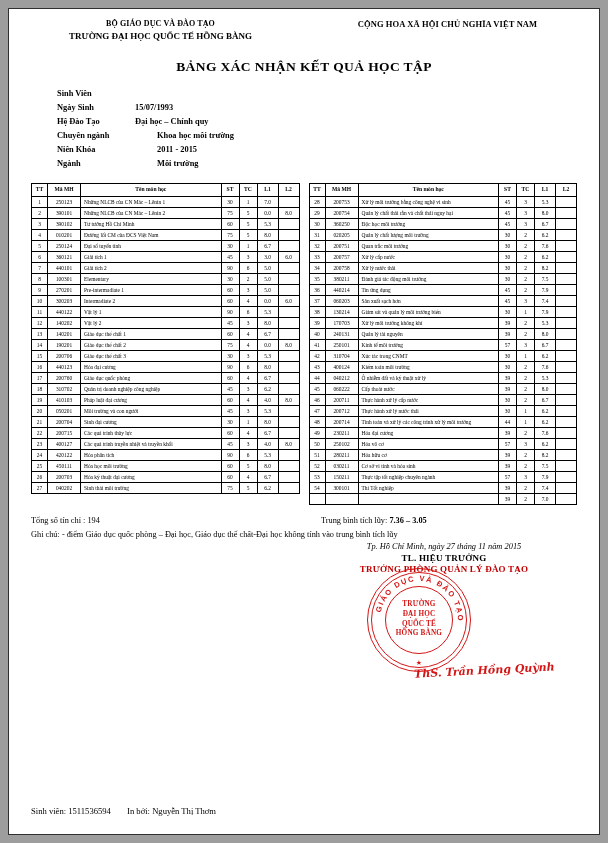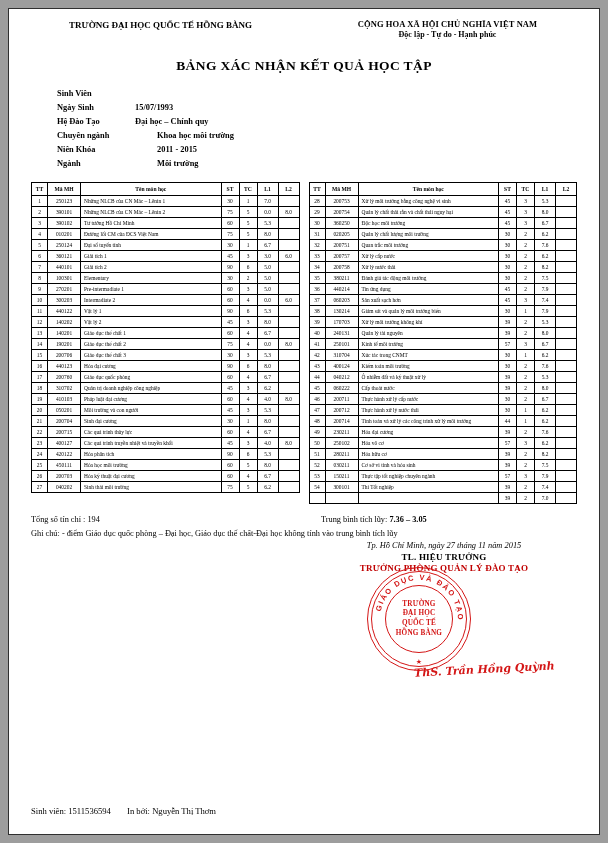--- a/index.html
+++ b/index.html
@@ -228,25 +228,25 @@
   }
   .bottom-line .seg { margin-right: 14px; }
 </style>
 </head>
 <body>
 
 <div class="page">
 
   <div class="letterhead">
     <div class="lh-left">
+      <div class="l1">BỘ GIÁO DỤC VÀ ĐÀO TẠO</div>
       <div class="l2">TRƯỜNG ĐẠI HỌC QUỐC TẾ HỒNG BÀNG</div>
     </div>
     <div class="lh-right">
       <div class="l1">CỘNG HOA XÃ HỘI CHỦ NGHĨA VIỆT NAM</div>
-      <div class="l2">Độc lập - Tự do - Hạnh phúc</div>
     </div>
   </div>
 
   <div class="doc-title">BẢNG XÁC NHẬN KẾT QUẢ HỌC TẬP</div>
 
   <div class="info">
     <div class="info-col left">
       <div class="info-row">
         <span class="info-label">Sinh Viên</span>
         <span class="info-value"></span>

